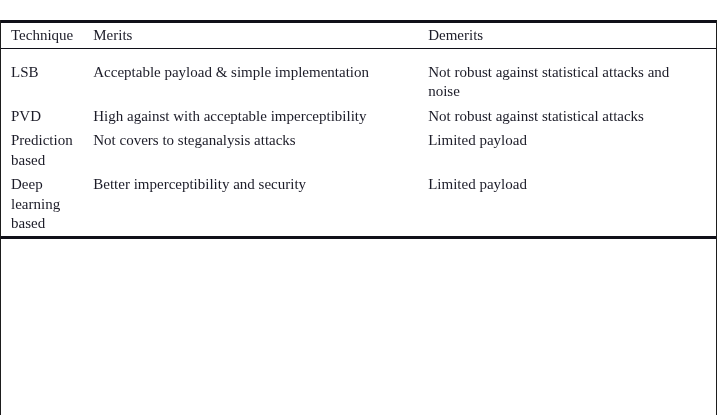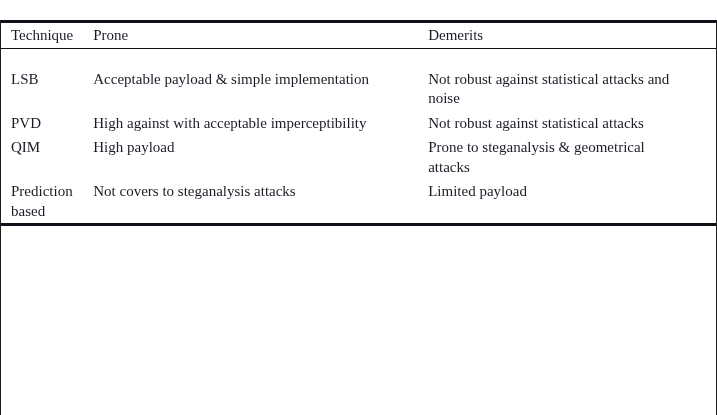--- a/index.html
+++ b/index.html
@@ -45,59 +45,60 @@
     padding-bottom: 2px;
   }
   col.c-technique { width: 92px; }
   col.c-merits    { width: 334px; }
   col.c-demerits  { width: 289px; }
   table.tech-table th:first-child,
   table.tech-table td:first-child {
     padding-left: 10px;
   }
   table.tech-table tbody tr:first-child td {
-    padding-top: 21px; 
+    padding-top: 14px; 
   }
 </style>
 </head>
 <body>
 
 <div id="page">
   <table class="tech-table">
     <colgroup>
       <col class="c-technique">
       <col class="c-merits">
       <col class="c-demerits">
     </colgroup>
     <thead>
       <tr>
         <th>Technique</th>
-        <th>Prone</th>
+        <th>Merits</th>
         <th>Demerits</th>
       </tr>
     </thead>
     <tbody>
       <tr>
         <td>LSB</td>
         <td>Acceptable payload &amp; simple implementation</td>
         <td>Not robust against statistical attacks and
 noise</td>
       </tr>
       <tr>
         <td>PVD</td>
         <td>High against with acceptable imperceptibility</td>
         <td>Not robust against statistical attacks</td>
       </tr>
       <tr>
-        <td>QIM</td>
-        <td>High payload</td>
-        <td>Prone to steganalysis &amp; geometrical
-attacks</td>
-      </tr>
-      <tr>
         <td>Prediction
 based</td>
         <td>Not covers to steganalysis attacks</td>
+        <td>Limited payload</td>
+      </tr>
+      <tr>
+        <td>Deep
+learning
+based</td>
+        <td>Better imperceptibility and security</td>
         <td>Limited payload</td>
       </tr>
     </tbody>
   </table>
 </div>
 
 </body></html>

